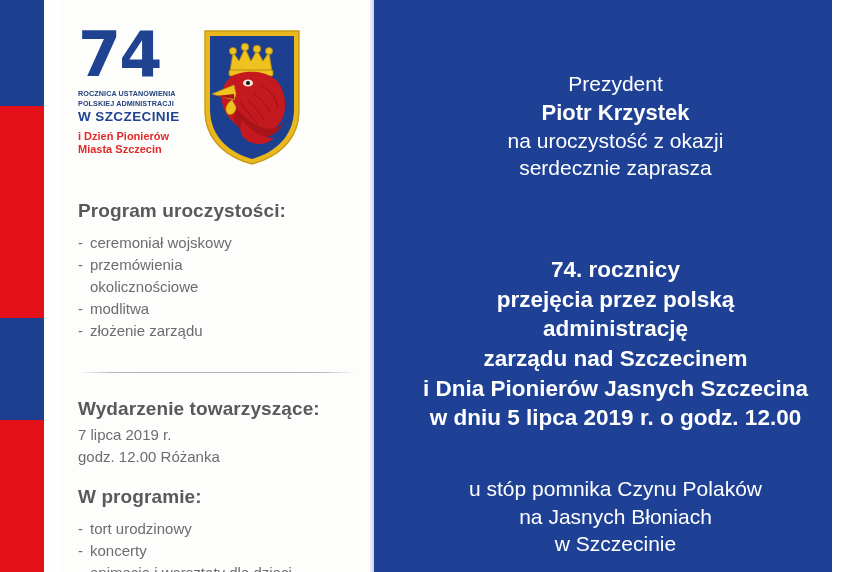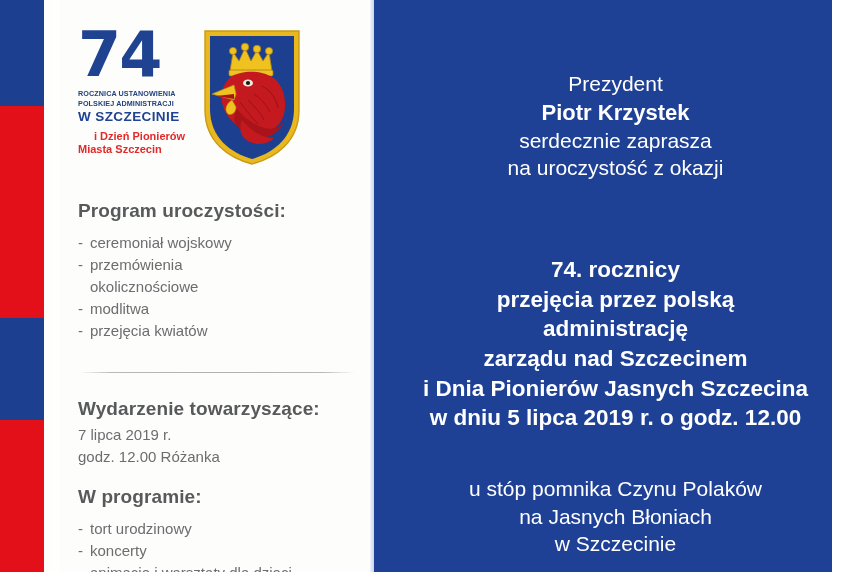--- a/index.html
+++ b/index.html
@@ -105,21 +105,21 @@
     letter-spacing: 0.4px;
     line-height: 1.2;
     margin-top: 1px;
   }
   .anniv-red1, .anniv-red2 {
     font-size: 11px;
     font-weight: bold;
     color: #e02a2a;
     line-height: 1.2;
   }
-  .anniv-red1 { margin-top: 4px; margin-left: 16px; }
+  .anniv-red1 { margin-top: 4px; }
 
   
   .coa {
     position: absolute;
     left: 124px;
     top: 2px;
     width: 100px;
     height: 137px;
   }
 
@@ -260,21 +260,21 @@
       </div>
     </div>
 
     <div class="lc-heading h-program">Program uroczystości:</div>
 
     <div class="lc-list list-program">
       <div class="li"><span class="dash">-</span><span>ceremoniał wojskowy</span></div>
       <div class="li"><span class="dash">-</span><span>przemówienia</span></div>
       <div class="li"><span class="cont"></span><span>okolicznościowe</span></div>
       <div class="li"><span class="dash">-</span><span>modlitwa</span></div>
-      <div class="li"><span class="dash">-</span><span>przejęcia kwiatów</span></div>
+      <div class="li"><span class="dash">-</span><span>złożenie zarządu</span></div>
     </div>
 
     <div class="divider"></div>
 
     <div class="lc-heading h-wydarzenie">Wydarzenie towarzyszące:</div>
 
     <div class="lc-text text-wyd">
       <div>7 lipca 2019 r.</div>
       <div>godz. 12.00 Różanka</div>
     </div>
@@ -284,22 +284,22 @@
     <div class="lc-list list-wprog">
       <div class="li"><span class="dash">-</span><span>tort urodzinowy</span></div>
       <div class="li"><span class="dash">-</span><span>koncerty</span></div>
       <div class="li"><span class="dash">-</span><span>animacje i warsztaty dla dzieci</span></div>
     </div>
   </div>
 
   <div class="bp-text bp-intro">
     <div class="bp-line">Prezydent</div>
     <div class="bp-line strong">Piotr Krzystek</div>
+    <div class="bp-line">na uroczystość z okazji</div>
     <div class="bp-line">serdecznie zaprasza</div>
-    <div class="bp-line">na uroczystość z okazji</div>
   </div>
 
   <div class="bp-text bp-main">
     <div class="bp-line">74. rocznicy</div>
     <div class="bp-line">przejęcia przez polską</div>
     <div class="bp-line">administrację</div>
     <div class="bp-line">zarządu nad Szczecinem</div>
     <div class="bp-line">i Dnia Pionierów Jasnych Szczecina</div>
     <div class="bp-line">w dniu 5 lipca 2019 r. o godz. 12.00</div>
   </div>

